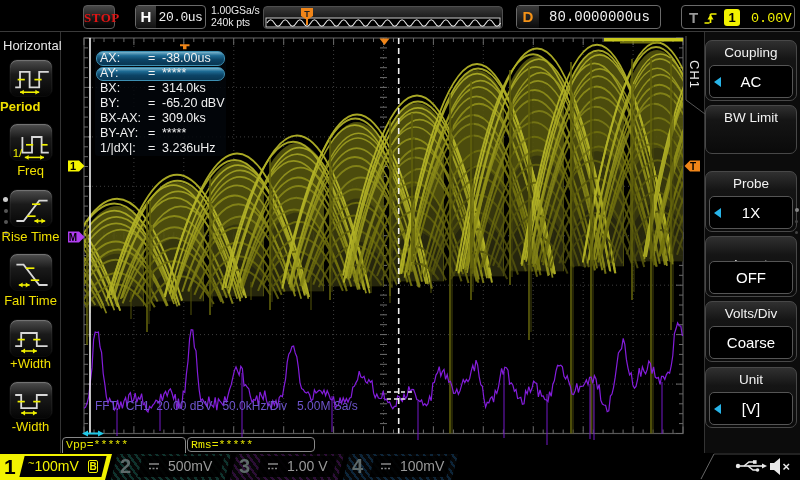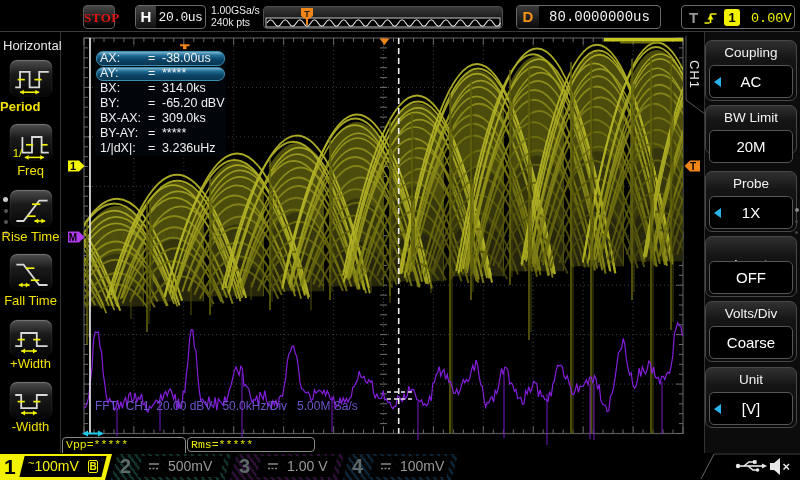--- a/index.html
+++ b/index.html
@@ -754,24 +754,20 @@
 <div class="abs" style="left:686px;top:60px;width:16px;height:36px;color:#e8e8e8;font-size:13px;writing-mode:vertical-rl;text-orientation:sideways;letter-spacing:1px;">CH1</div>
 <div class="abs" style="left:705px;top:40px;width:92px;height:61px;border-radius:7px;background:linear-gradient(180deg,#303030,#151515 30%,#0a0a0a);border:1px solid #484848;">
   <div style="text-align:center;font-size:13.5px;color:#f2f2f2;margin-top:4px;">Coupling</div>
   <div class="abs" style="left:3px;top:24px;width:84px;height:33px;background:#000;border:1px solid #555;border-radius:5px;">
     <div class="abs" style="left:4px;top:11px;width:0;height:0;border-top:5px solid transparent;border-bottom:5px solid transparent;border-right:7px solid #28b4e8;"></div>
     <div style="text-align:center;font-size:15px;color:#fff;line-height:31px;">AC</div>
   </div>
 </div>
 <div class="abs" style="left:705px;top:105.3px;width:92px;height:49px;border-radius:7px;background:linear-gradient(180deg,#303030,#151515 30%,#0a0a0a);border:1px solid #484848;">
   <div style="text-align:center;font-size:13.5px;color:#f2f2f2;margin-top:4px;">BW Limit</div>
-  <div class="abs" style="left:3px;top:24px;width:84px;height:33px;background:#000;border:1px solid #555;border-radius:5px;">
-
-    <div style="text-align:center;font-size:15px;color:#fff;line-height:31px;">20M</div>
-  </div>
 </div>
 <div class="abs" style="left:705px;top:170.6px;width:92px;height:61px;border-radius:7px;background:linear-gradient(180deg,#303030,#151515 30%,#0a0a0a);border:1px solid #484848;">
   <div style="text-align:center;font-size:13.5px;color:#f2f2f2;margin-top:4px;">Probe</div>
   <div class="abs" style="left:3px;top:24px;width:84px;height:33px;background:#000;border:1px solid #555;border-radius:5px;">
     <div class="abs" style="left:4px;top:11px;width:0;height:0;border-top:5px solid transparent;border-bottom:5px solid transparent;border-right:7px solid #28b4e8;"></div>
     <div style="text-align:center;font-size:15px;color:#fff;line-height:31px;">1X</div>
   </div>
 </div>
 <div class="abs" style="left:705px;top:235.89999999999998px;width:92px;height:61px;border-radius:7px;background:linear-gradient(180deg,#303030,#151515 30%,#0a0a0a);border:1px solid #484848;">
   <div style="text-align:center;font-size:13.5px;color:#f2f2f2;margin-top:20px;">Invert</div>

